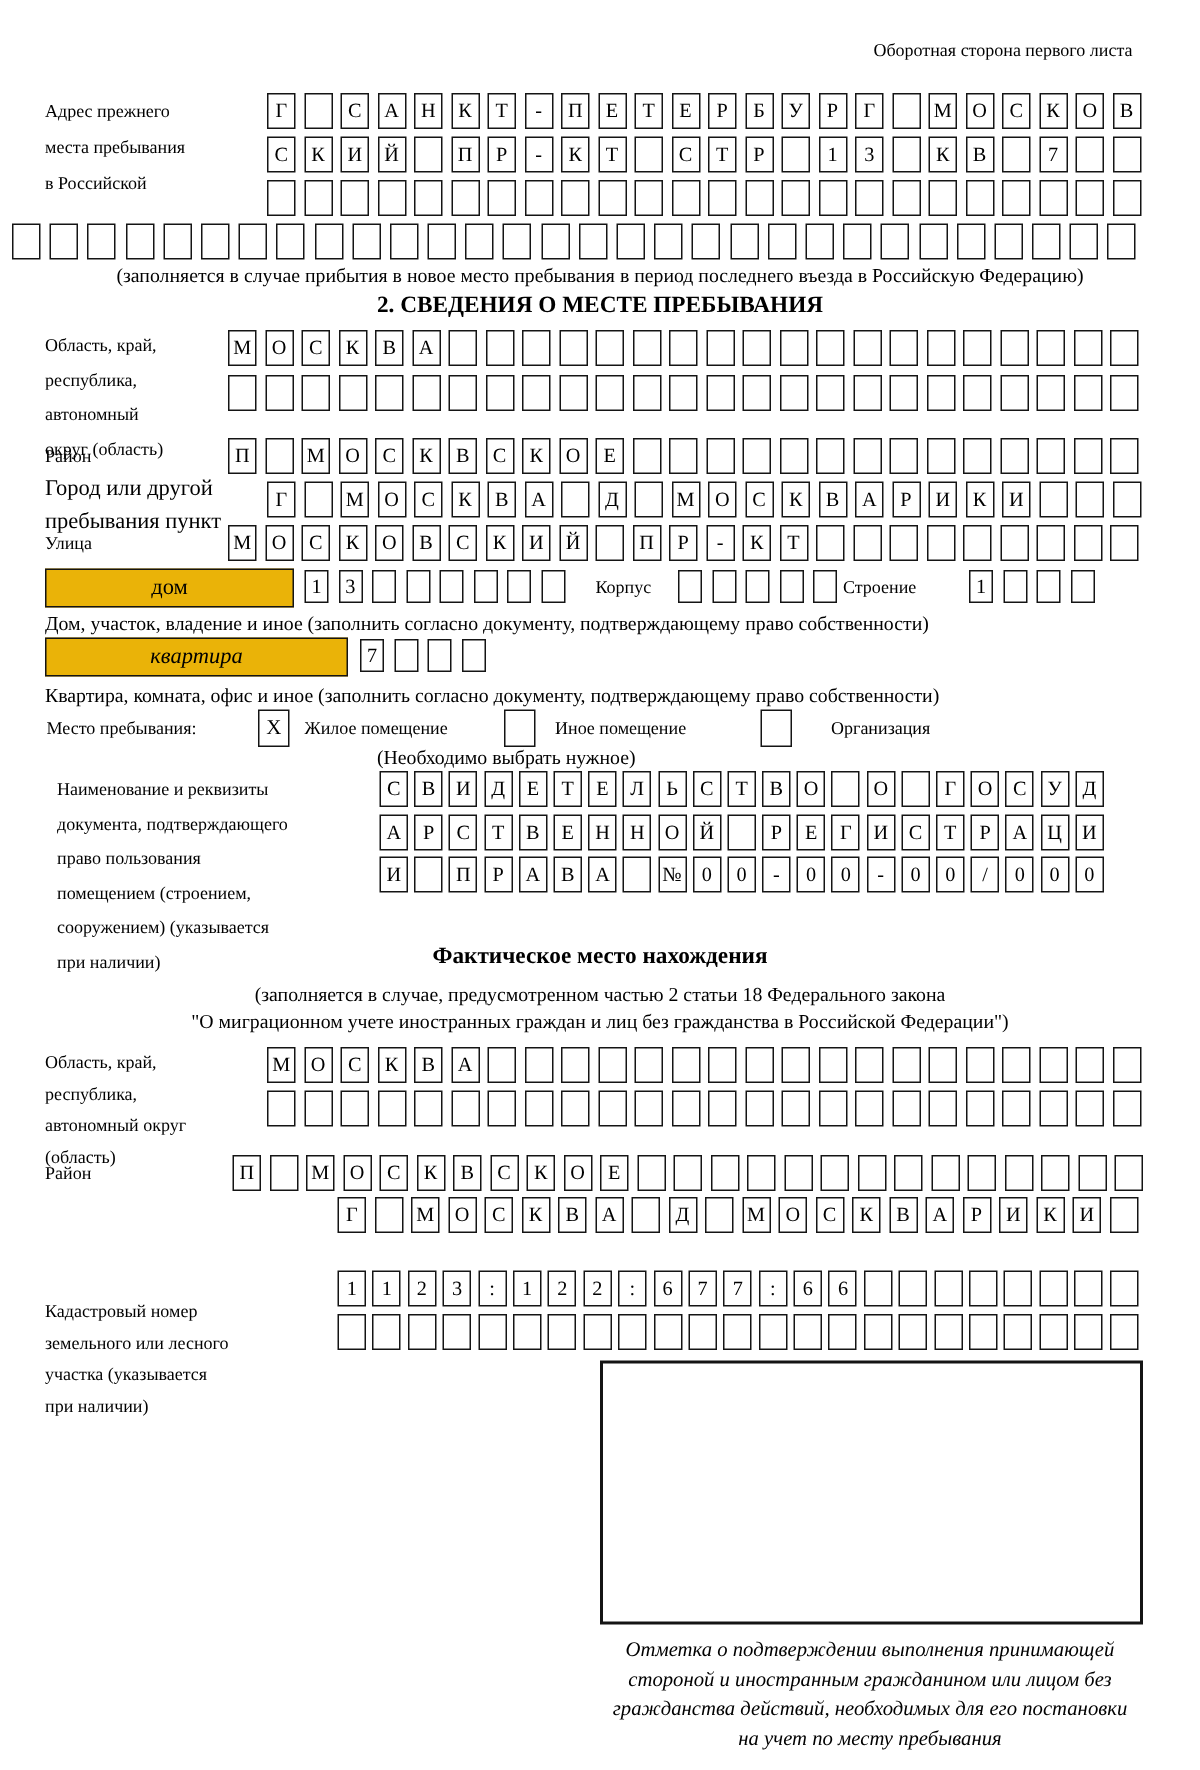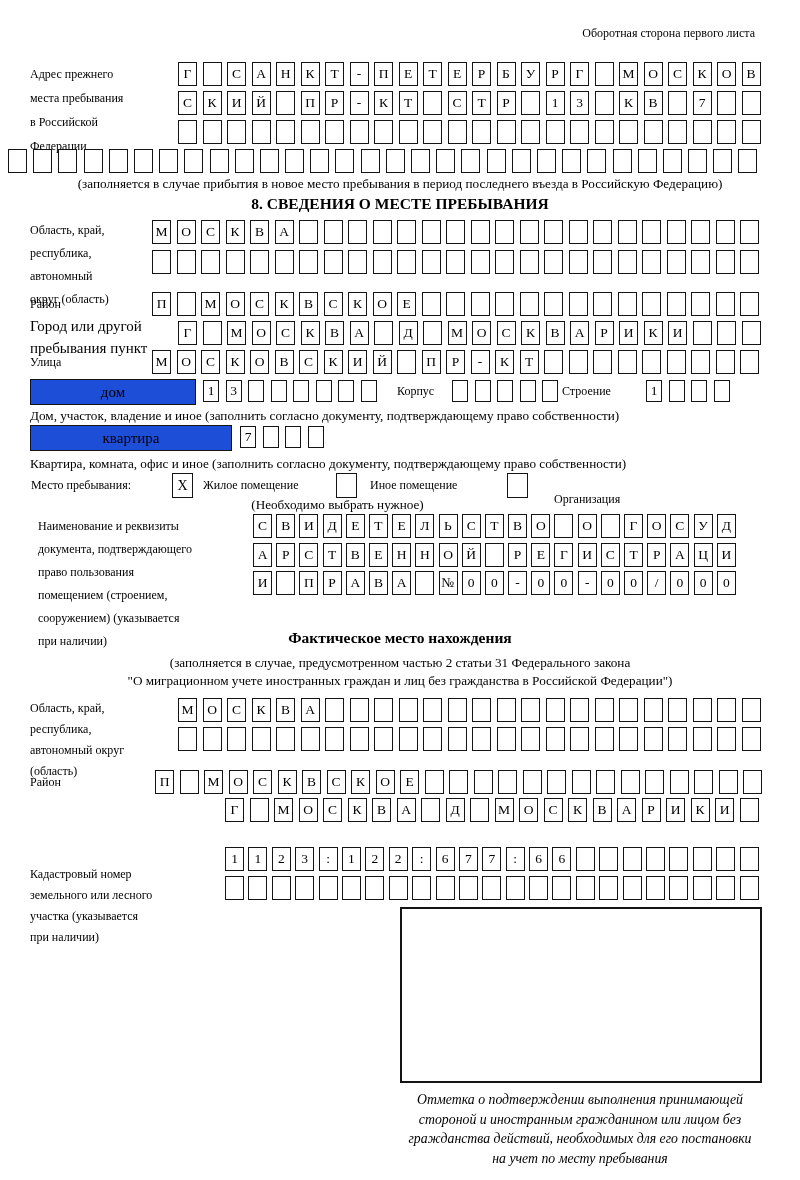--- a/index.html
+++ b/index.html
@@ -13,37 +13,36 @@
   .bold{font-weight:bold;}
   .cells{display:flex;gap:5.5px;}
   .cell{flex:none;width:17px;height:22px;border:1.7px solid #141414;
         font-size:13.5px;line-height:22px;text-align:center;background:#fff;}
   .cells.sm{gap:6.5px;}
   .cells.sm .cell{width:14px;height:20px;line-height:20px;}
   .cells.doc{gap:4.2px;}
   .cells.kad{gap:4.4px;}
   .cells.wide{gap:6.2px;}
   .wbox{border:1.7px solid #141414;height:24px;line-height:24px;text-align:center;
-        font-size:15px;background:#1d4ed8;}
+        font-size:15px;background:#eab308;}
   .chk{width:19px;height:23px;border:1.7px solid #141414;text-align:center;
        line-height:23px;font-size:14px;background:#fff;}
   .stamp{border:2px solid #141414;background:#fff;}
 </style>
 </head>
 <body>
 
 <div class="page">
 
   <div class="abs lbl" style="top:22px;right:45px;">Оборотная сторона первого листа</div>
 
   <div class="abs lbl" style="top:62px;left:30px;width:160px;line-height:24px;">
       <div>Адрес прежнего</div>
       <div>места пребывания</div>
       <div>в Российской</div>
-      <div>Федерации</div>
     </div>
   <div class="abs cells" style="top:62px;left:178px;">
       <span class="cell">Г</span>
       <span class="cell"></span>
       <span class="cell">С</span>
       <span class="cell">А</span>
       <span class="cell">Н</span>
       <span class="cell">К</span>
       <span class="cell">Т</span>
       <span class="cell">-</span>
@@ -143,21 +142,21 @@
       <span class="cell"></span>
       <span class="cell"></span>
       <span class="cell"></span>
       <span class="cell"></span>
       <span class="cell"></span>
       <span class="cell"></span>
       <span class="cell"></span>
     </div>
   <div class="abs note center" style="top:176px;">(заполняется в случае прибытия в новое место пребывания в период последнего въезда в Российскую Федерацию)</div>
 
-  <div class="abs center bold" style="top:195px;font-size:15.5px;">8. СВЕДЕНИЯ О МЕСТЕ ПРЕБЫВАНИЯ</div>
+  <div class="abs center bold" style="top:195px;font-size:15.5px;">2. СВЕДЕНИЯ О МЕСТЕ ПРЕБЫВАНИЯ</div>
 
   <div class="abs lbl" style="top:219px;left:30px;width:130px;">
       <div>Область, край,</div>
       <div>республика,</div>
       <div>автономный</div>
       <div>округ (область)</div>
     </div>
   <div class="abs cells" style="top:220px;left:152px;">
       <span class="cell">М</span>
       <span class="cell">О</span>
@@ -323,36 +322,36 @@
     </div>
   <div class="abs lbl" style="top:380px;left:562px;">Строение</div>
   <div class="abs cells sm" style="top:380px;left:646px;">
       <span class="cell">1</span>
       <span class="cell"></span>
       <span class="cell"></span>
       <span class="cell"></span>
     </div>
   <div class="abs note" style="top:408px;left:30px;">Дом, участок, владение и иное (заполнить согласно документу, подтверждающему право собственности)</div>
 
-  <div class="abs wbox" style="top:425px;left:30px;width:200px;">квартира</div>
+  <div class="abs wbox" style="top:425px;left:30px;width:200px;font-style:italic;">квартира</div>
   <div class="abs cells sm" style="top:426px;left:240px;">
       <span class="cell">7</span>
       <span class="cell"></span>
       <span class="cell"></span>
       <span class="cell"></span>
     </div>
   <div class="abs note" style="top:456px;left:30px;">Квартира, комната, офис и иное (заполнить согласно документу, подтверждающему право собственности)</div>
 
   <div class="abs lbl" style="top:474px;left:31px;">Место пребывания:</div>
   <div class="abs chk" style="top:473px;left:172px;">X</div>
   <div class="abs lbl" style="top:474px;left:203px;">Жилое помещение</div>
   <div class="abs chk" style="top:473px;left:336px;"></div>
   <div class="abs lbl" style="top:474px;left:370px;">Иное помещение</div>
   <div class="abs chk" style="top:473px;left:507px;"></div>
-  <div class="abs lbl" style="top:488px;left:554px;">Организация</div>
+  <div class="abs lbl" style="top:474px;left:554px;">Организация</div>
   <div class="abs note" style="top:497px;left:145px;width:385px;text-align:center;">(Необходимо выбрать нужное)</div>
 
   <div class="abs lbl" style="top:515px;left:38px;width:215px;">
       <div>Наименование и реквизиты</div>
       <div>документа, подтверждающего</div>
       <div>право пользования</div>
       <div>помещением (строением,</div>
       <div>сооружением) (указывается</div>
       <div>при наличии)</div>
     </div>
@@ -420,21 +419,21 @@
       <span class="cell">-</span>
       <span class="cell">0</span>
       <span class="cell">0</span>
       <span class="cell">/</span>
       <span class="cell">0</span>
       <span class="cell">0</span>
       <span class="cell">0</span>
     </div>
 
   <div class="abs center bold" style="top:629px;font-size:15.5px;">Фактическое место нахождения</div>
-  <div class="abs note center" style="top:655px;">(заполняется в случае, предусмотренном частью 2 статьи 31 Федерального закона</div>
+  <div class="abs note center" style="top:655px;">(заполняется в случае, предусмотренном частью 2 статьи 18 Федерального закона</div>
   <div class="abs note center" style="top:673px;">"О миграционном учете иностранных граждан и лиц без гражданства в Российской Федерации")</div>
 
   <div class="abs lbl" style="top:698px;left:30px;width:150px;line-height:21px;">
       <div>Область, край,</div>
       <div>республика,</div>
       <div>автономный округ</div>
       <div>(область)</div>
     </div>
   <div class="abs cells" style="top:698px;left:178px;">
       <span class="cell">М</span>

